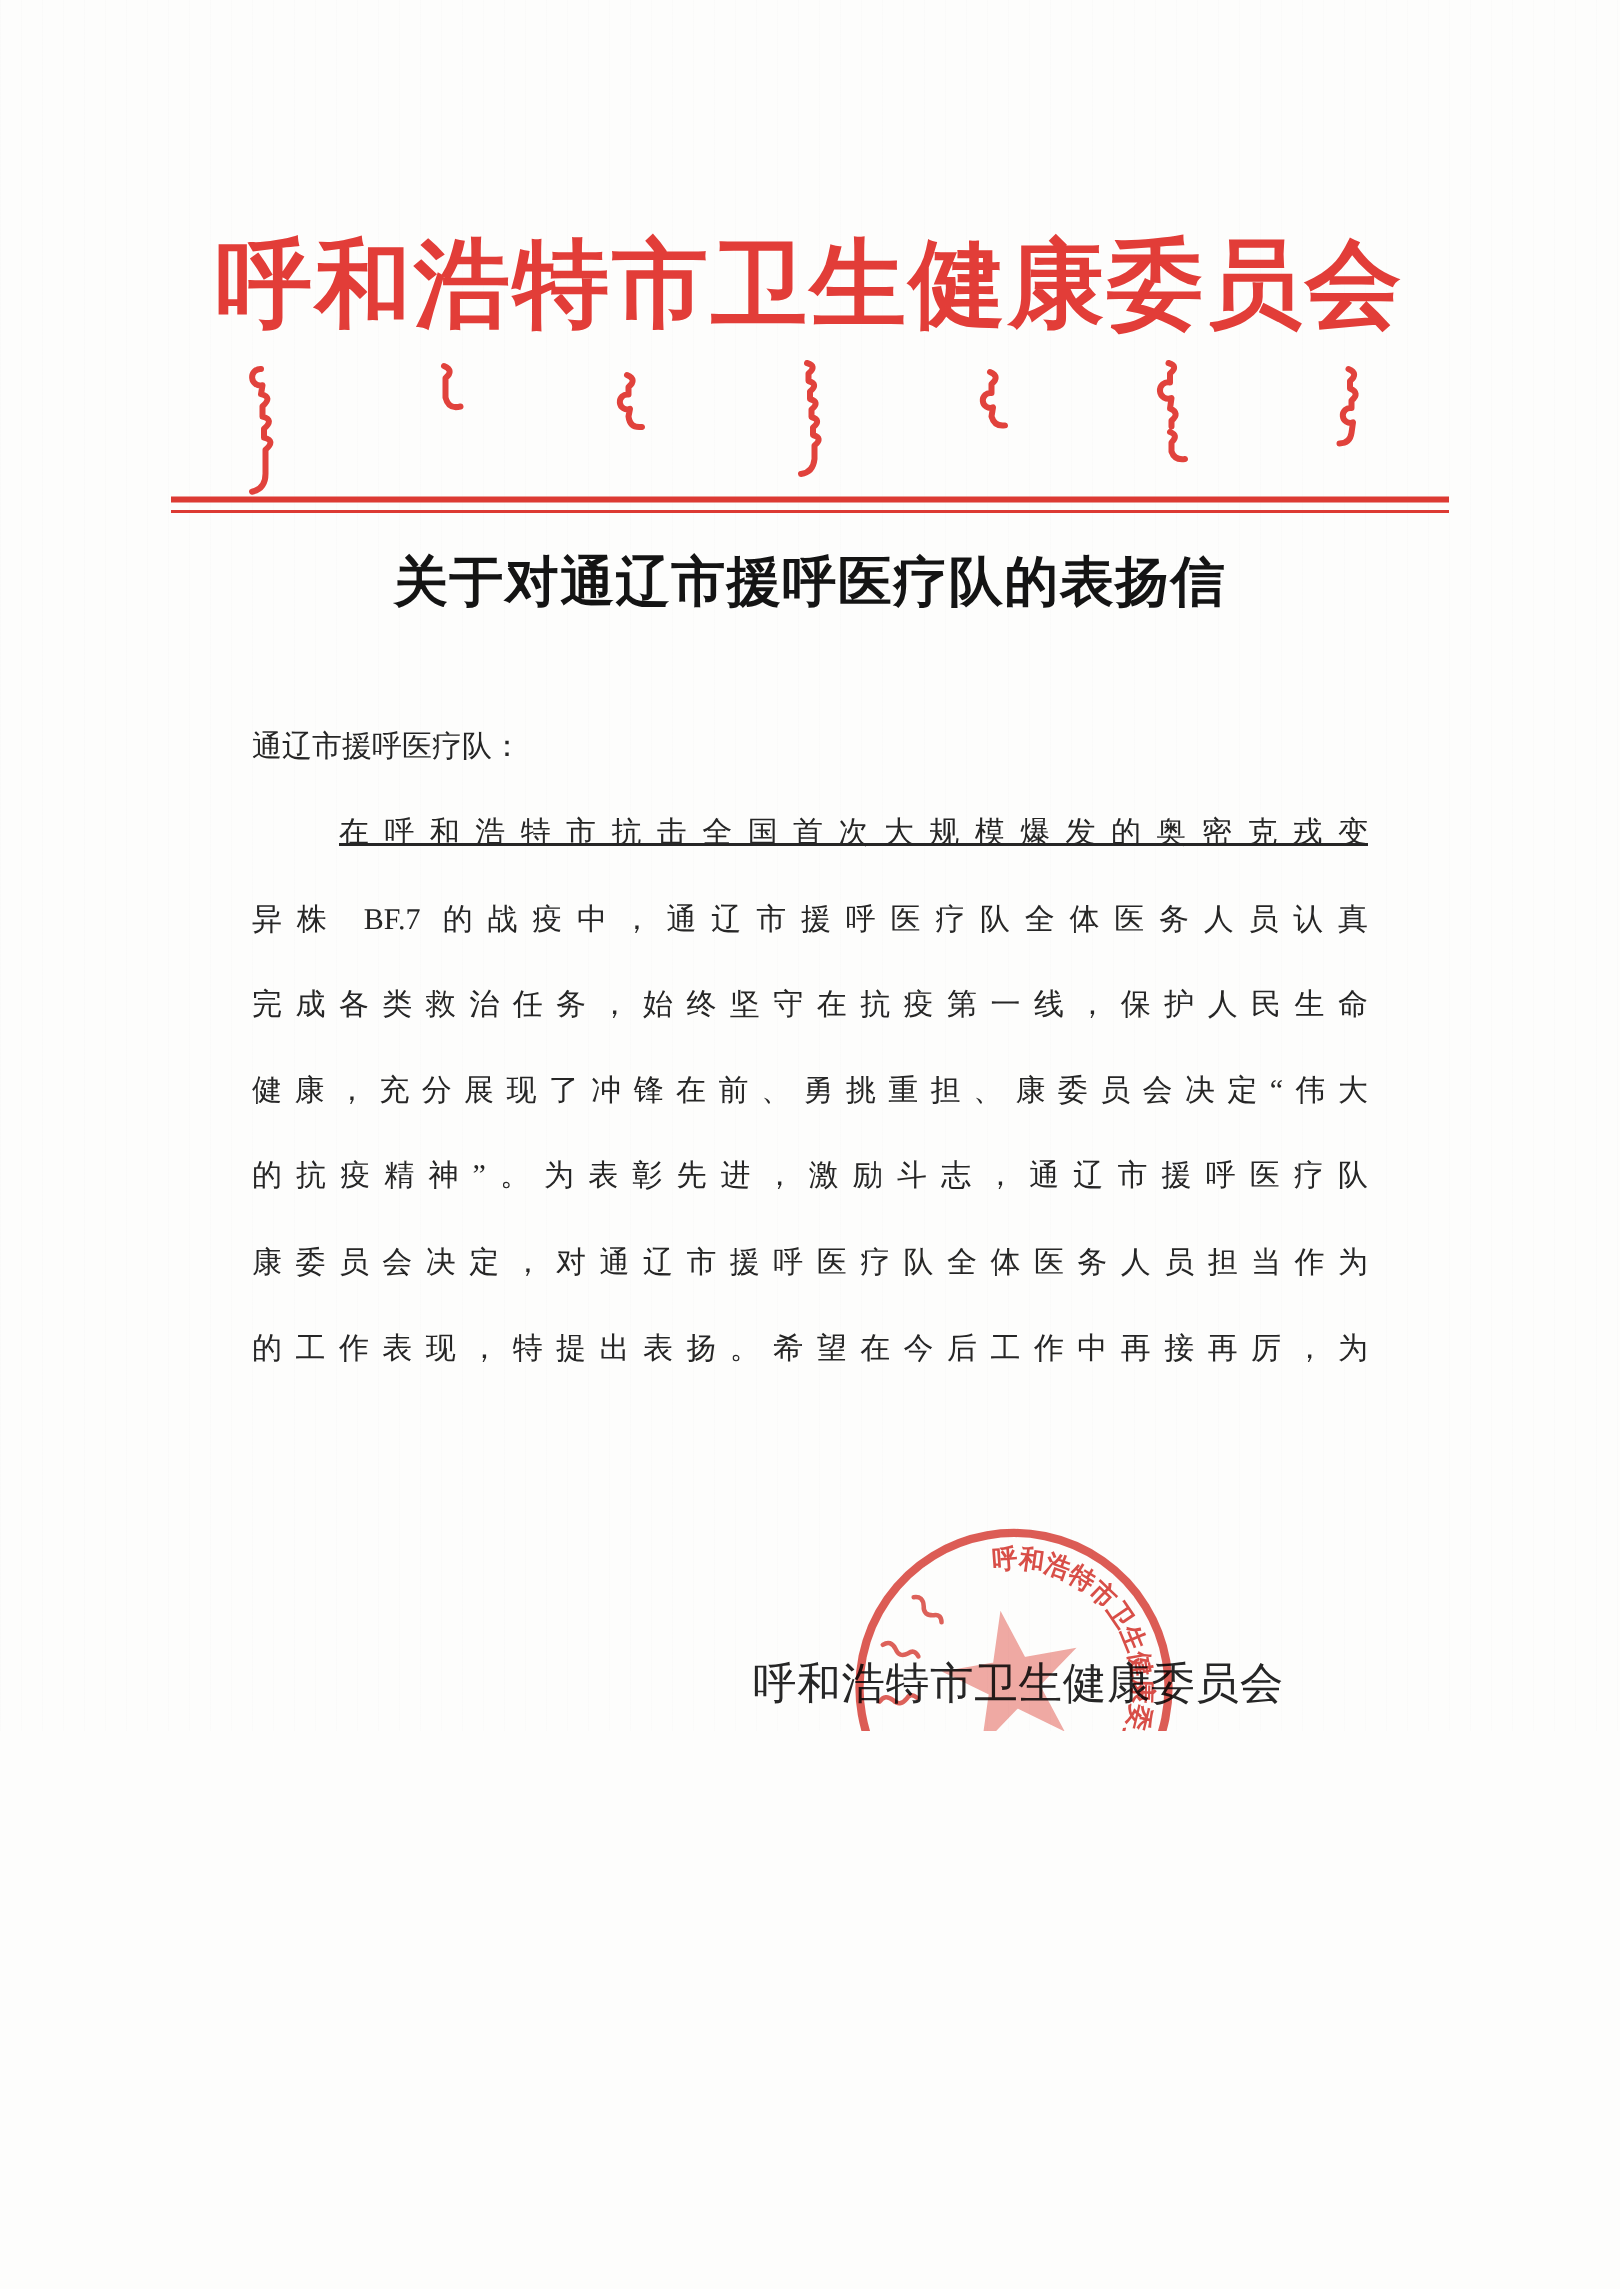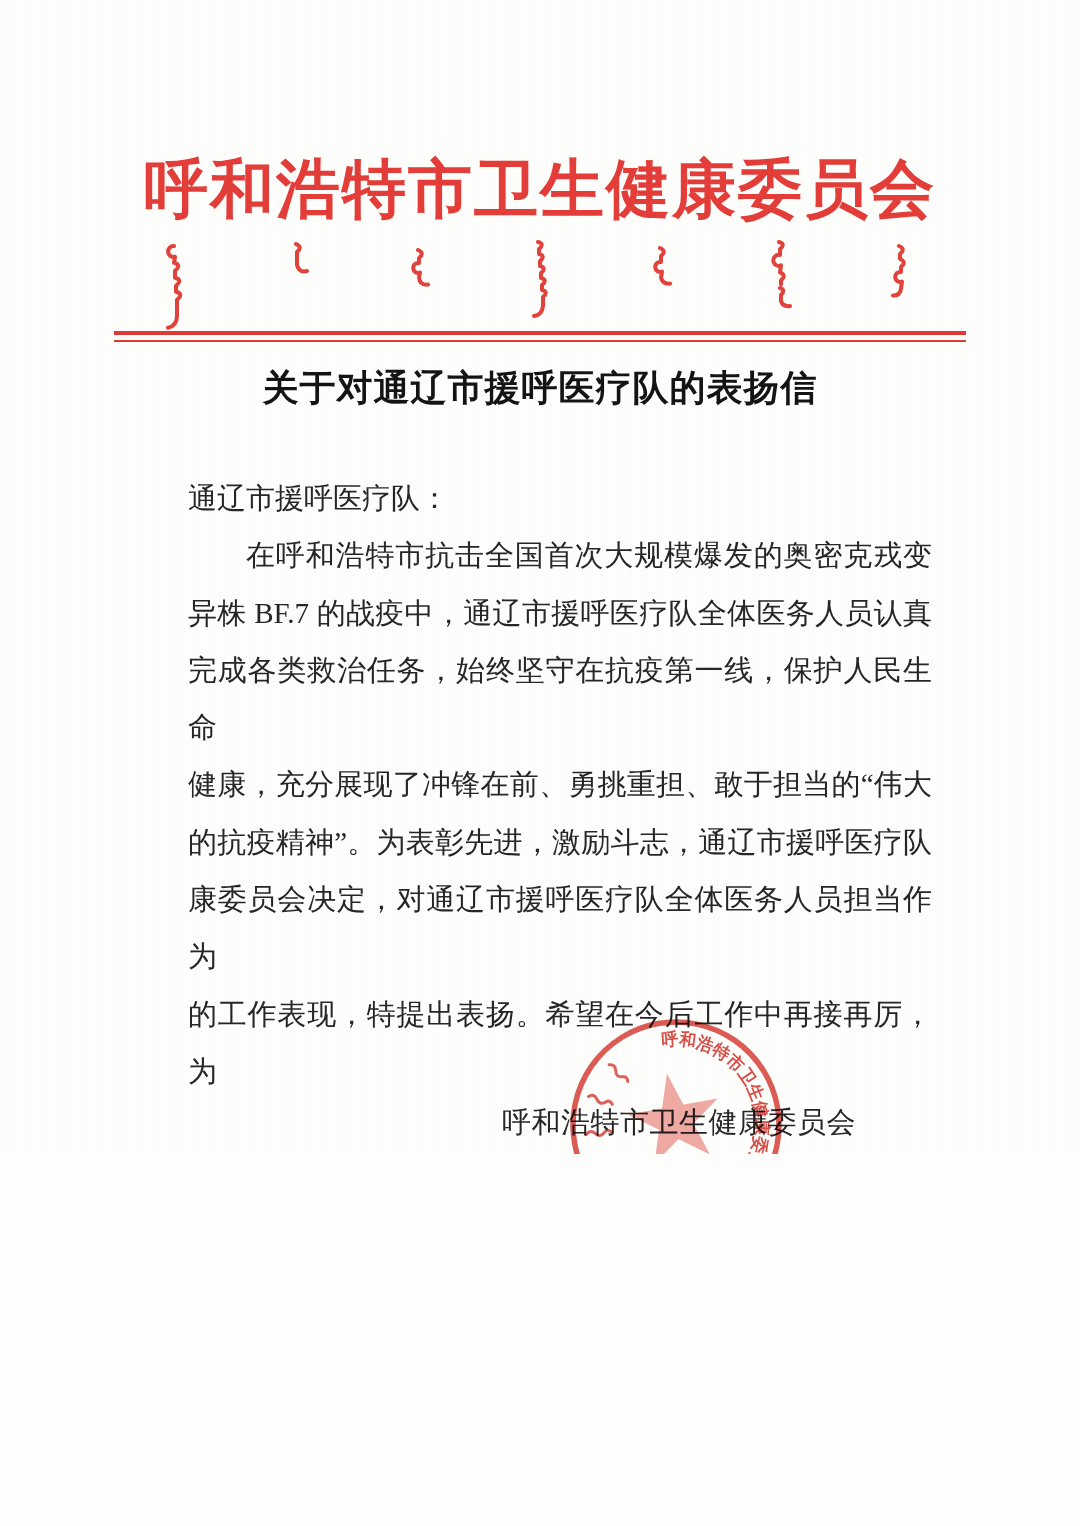--- a/index.html
+++ b/index.html
@@ -71,33 +71,32 @@
     color: #141414;
     white-space: nowrap;
   }
 
   
   .body-text {
     position: absolute;
     left: 168px;
     top: 470px;
     width: 744px;
-    font-size: 29px;
+    font-size: 20px;
     line-height: 57.3px;
     color: #262626;
     font-family: "Liberation Serif", serif;
-    margin-left: 20px;
   }
   .line { display: block; }
   .line.justify {
     text-align: justify;
     text-align-last: justify;
     text-justify: inter-character;
   }
-  .line.indent { text-indent: 58px; }
+  .line.indent { text-indent: 58px; text-decoration: underline; }
 
   
   .sig-org {
     position: absolute;
     left: 502px;
     top: 1103px;
     font-size: 29px;
     letter-spacing: 0.5px;
     color: #262626;
     white-space: nowrap;
@@ -173,21 +172,21 @@
   <div class="rule rule-a"></div>
   <div class="rule rule-b"></div>
 
   <h1 class="doc-title">关于对通辽市援呼医疗队的表扬信</h1>
 
   <div class="body-text">
     <span class="line">通辽市援呼医疗队：</span>
     <span class="line justify indent">在呼和浩特市抗击全国首次大规模爆发的奥密克戎变</span>
     <span class="line justify">异株 BF.7 的战疫中，通辽市援呼医疗队全体医务人员认真</span>
     <span class="line justify">完成各类救治任务，始终坚守在抗疫第一线，保护人民生命</span>
-    <span class="line justify">健康，充分展现了冲锋在前、勇挑重担、敢于担当的“伟大</span>
+    <span class="line justify">健康，充分展现了冲锋在前、勇挑重担、康委员会决定“伟大</span>
     <span class="line justify">的抗疫精神”。为表彰先进，激励斗志，通辽市援呼医疗队</span>
     <span class="line justify">康委员会决定，对通辽市援呼医疗队全体医务人员担当作为</span>
     <span class="line justify">的工作表现，特提出表扬。希望在今后工作中再接再厉，为</span>
   </div>
 
   <div class="sig-org">呼和浩特市卫生健康委员会</div>
   <div class="sig-date">2022 年 11 月 20 日</div>
 
   <svg class="seal" viewBox="-120 -120 240 240" aria-hidden="true">
     <g transform="rotate(-10)">

